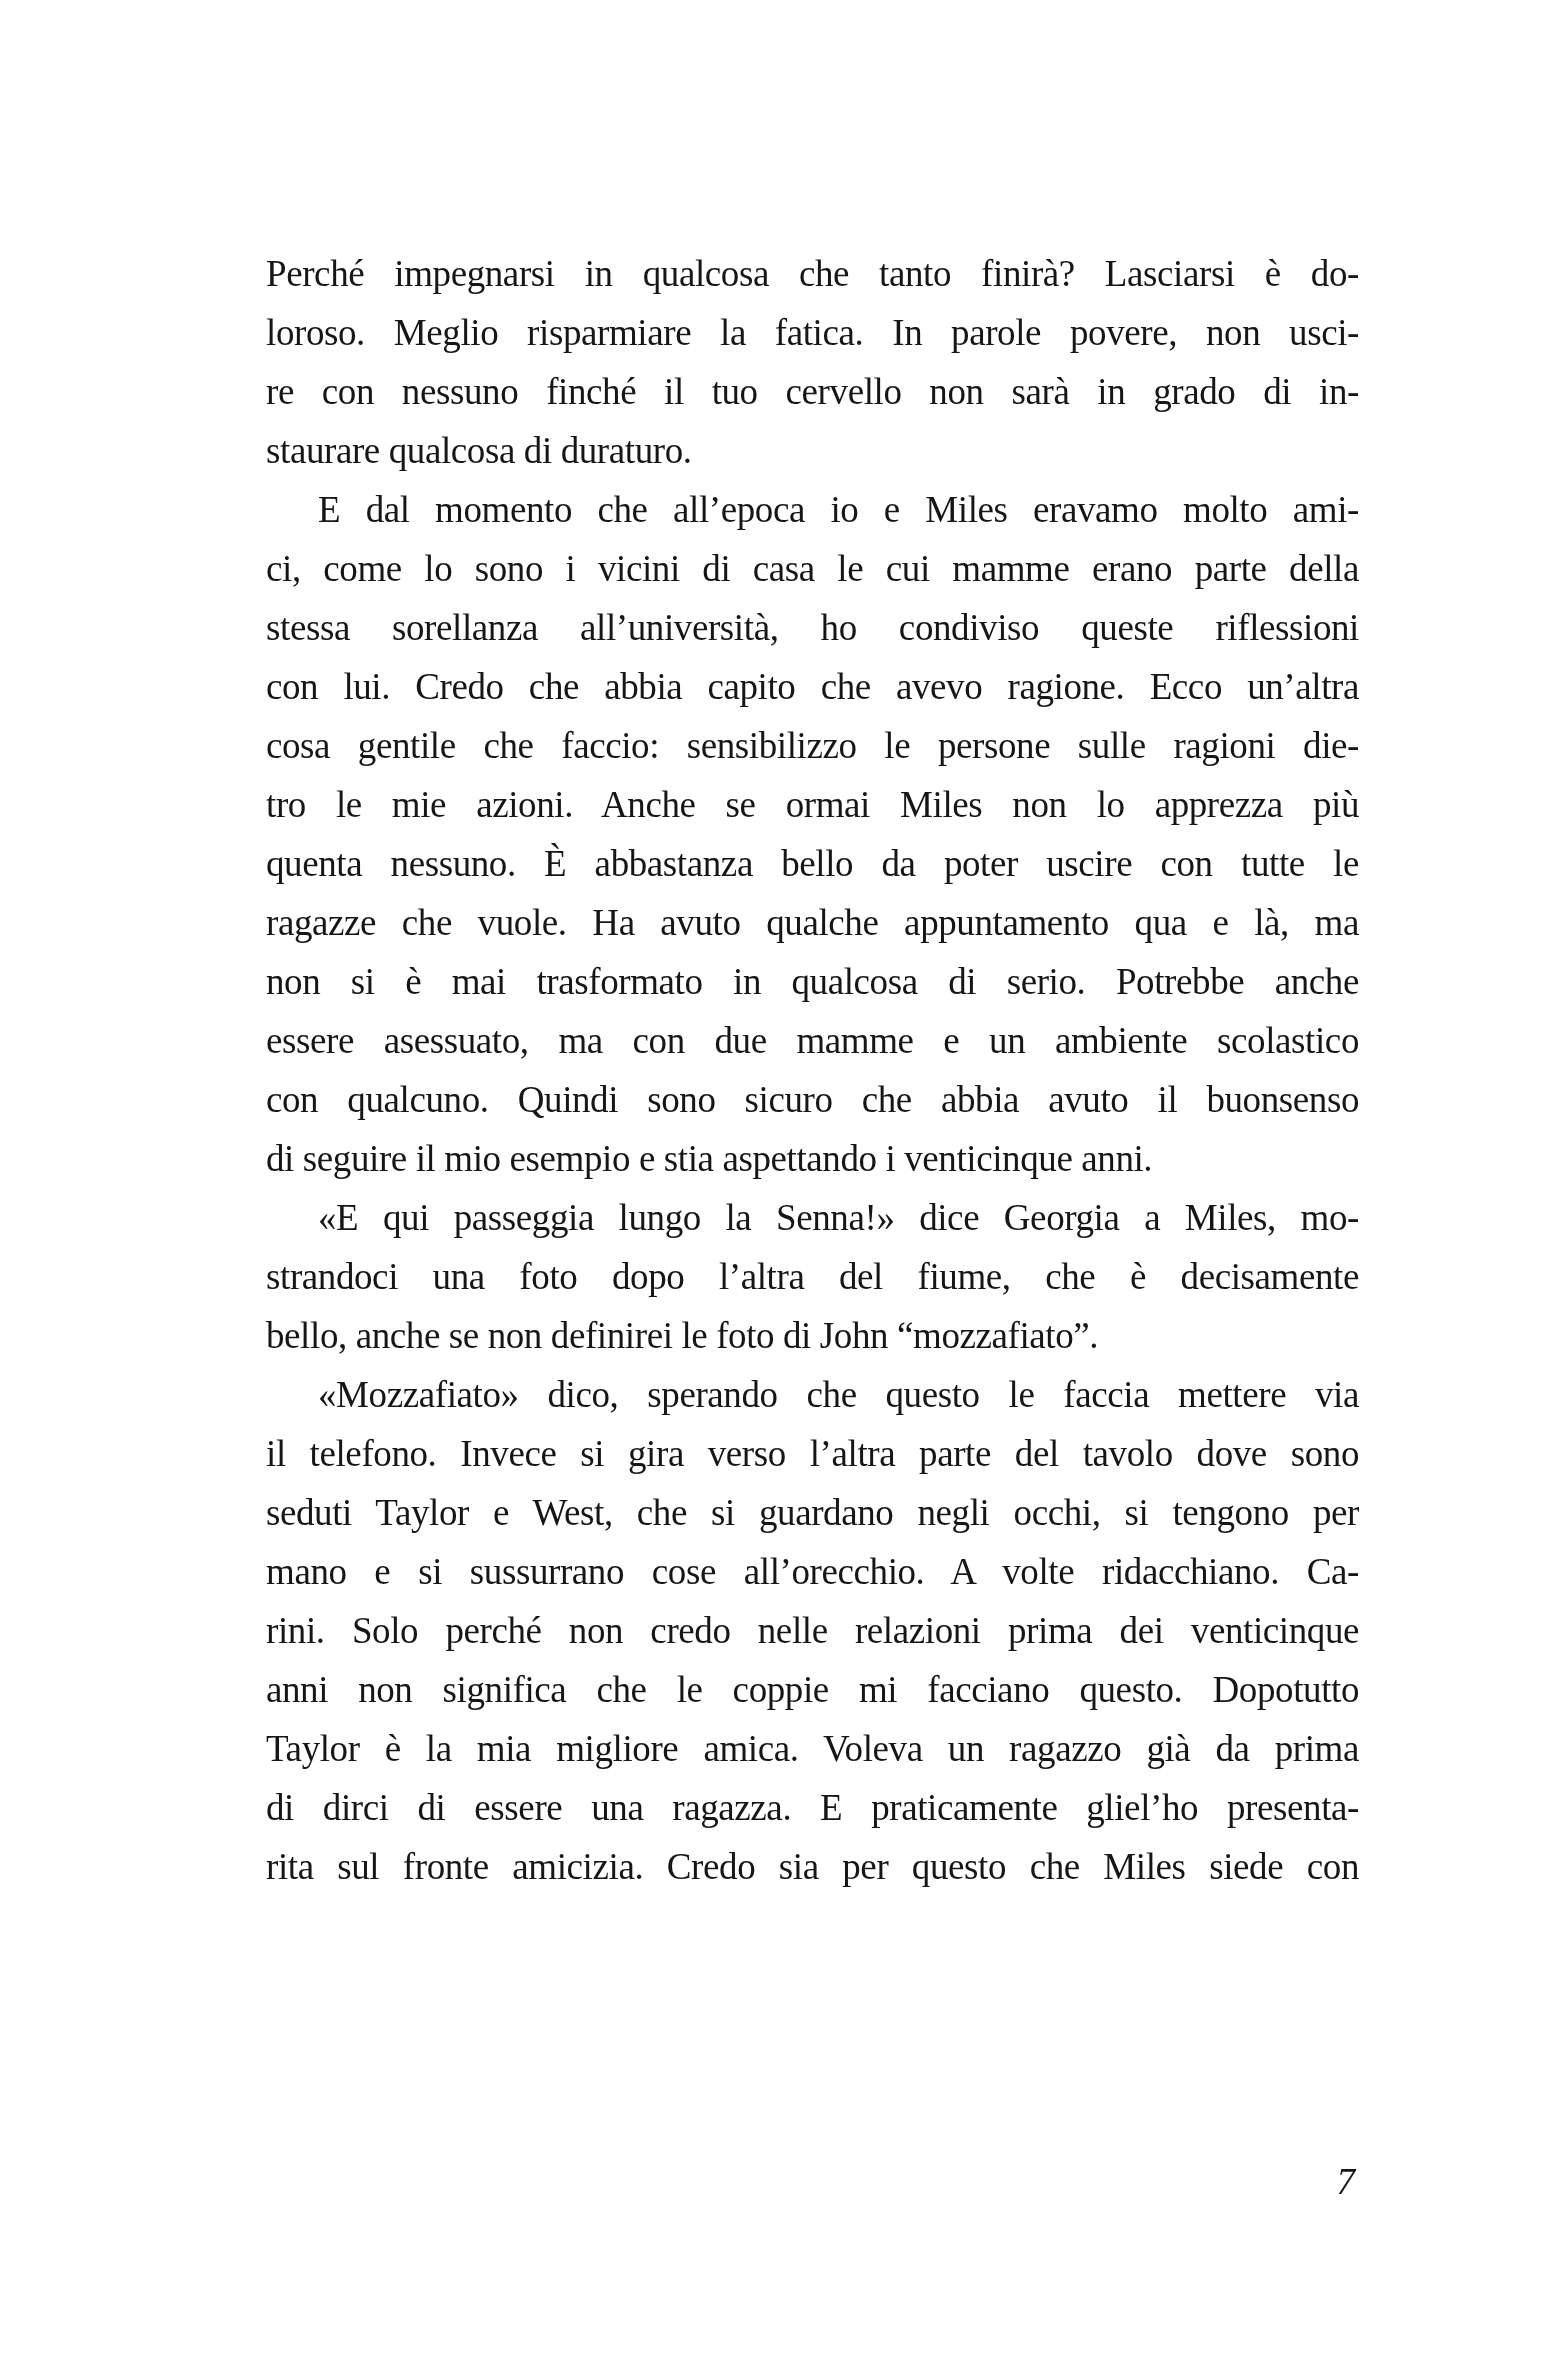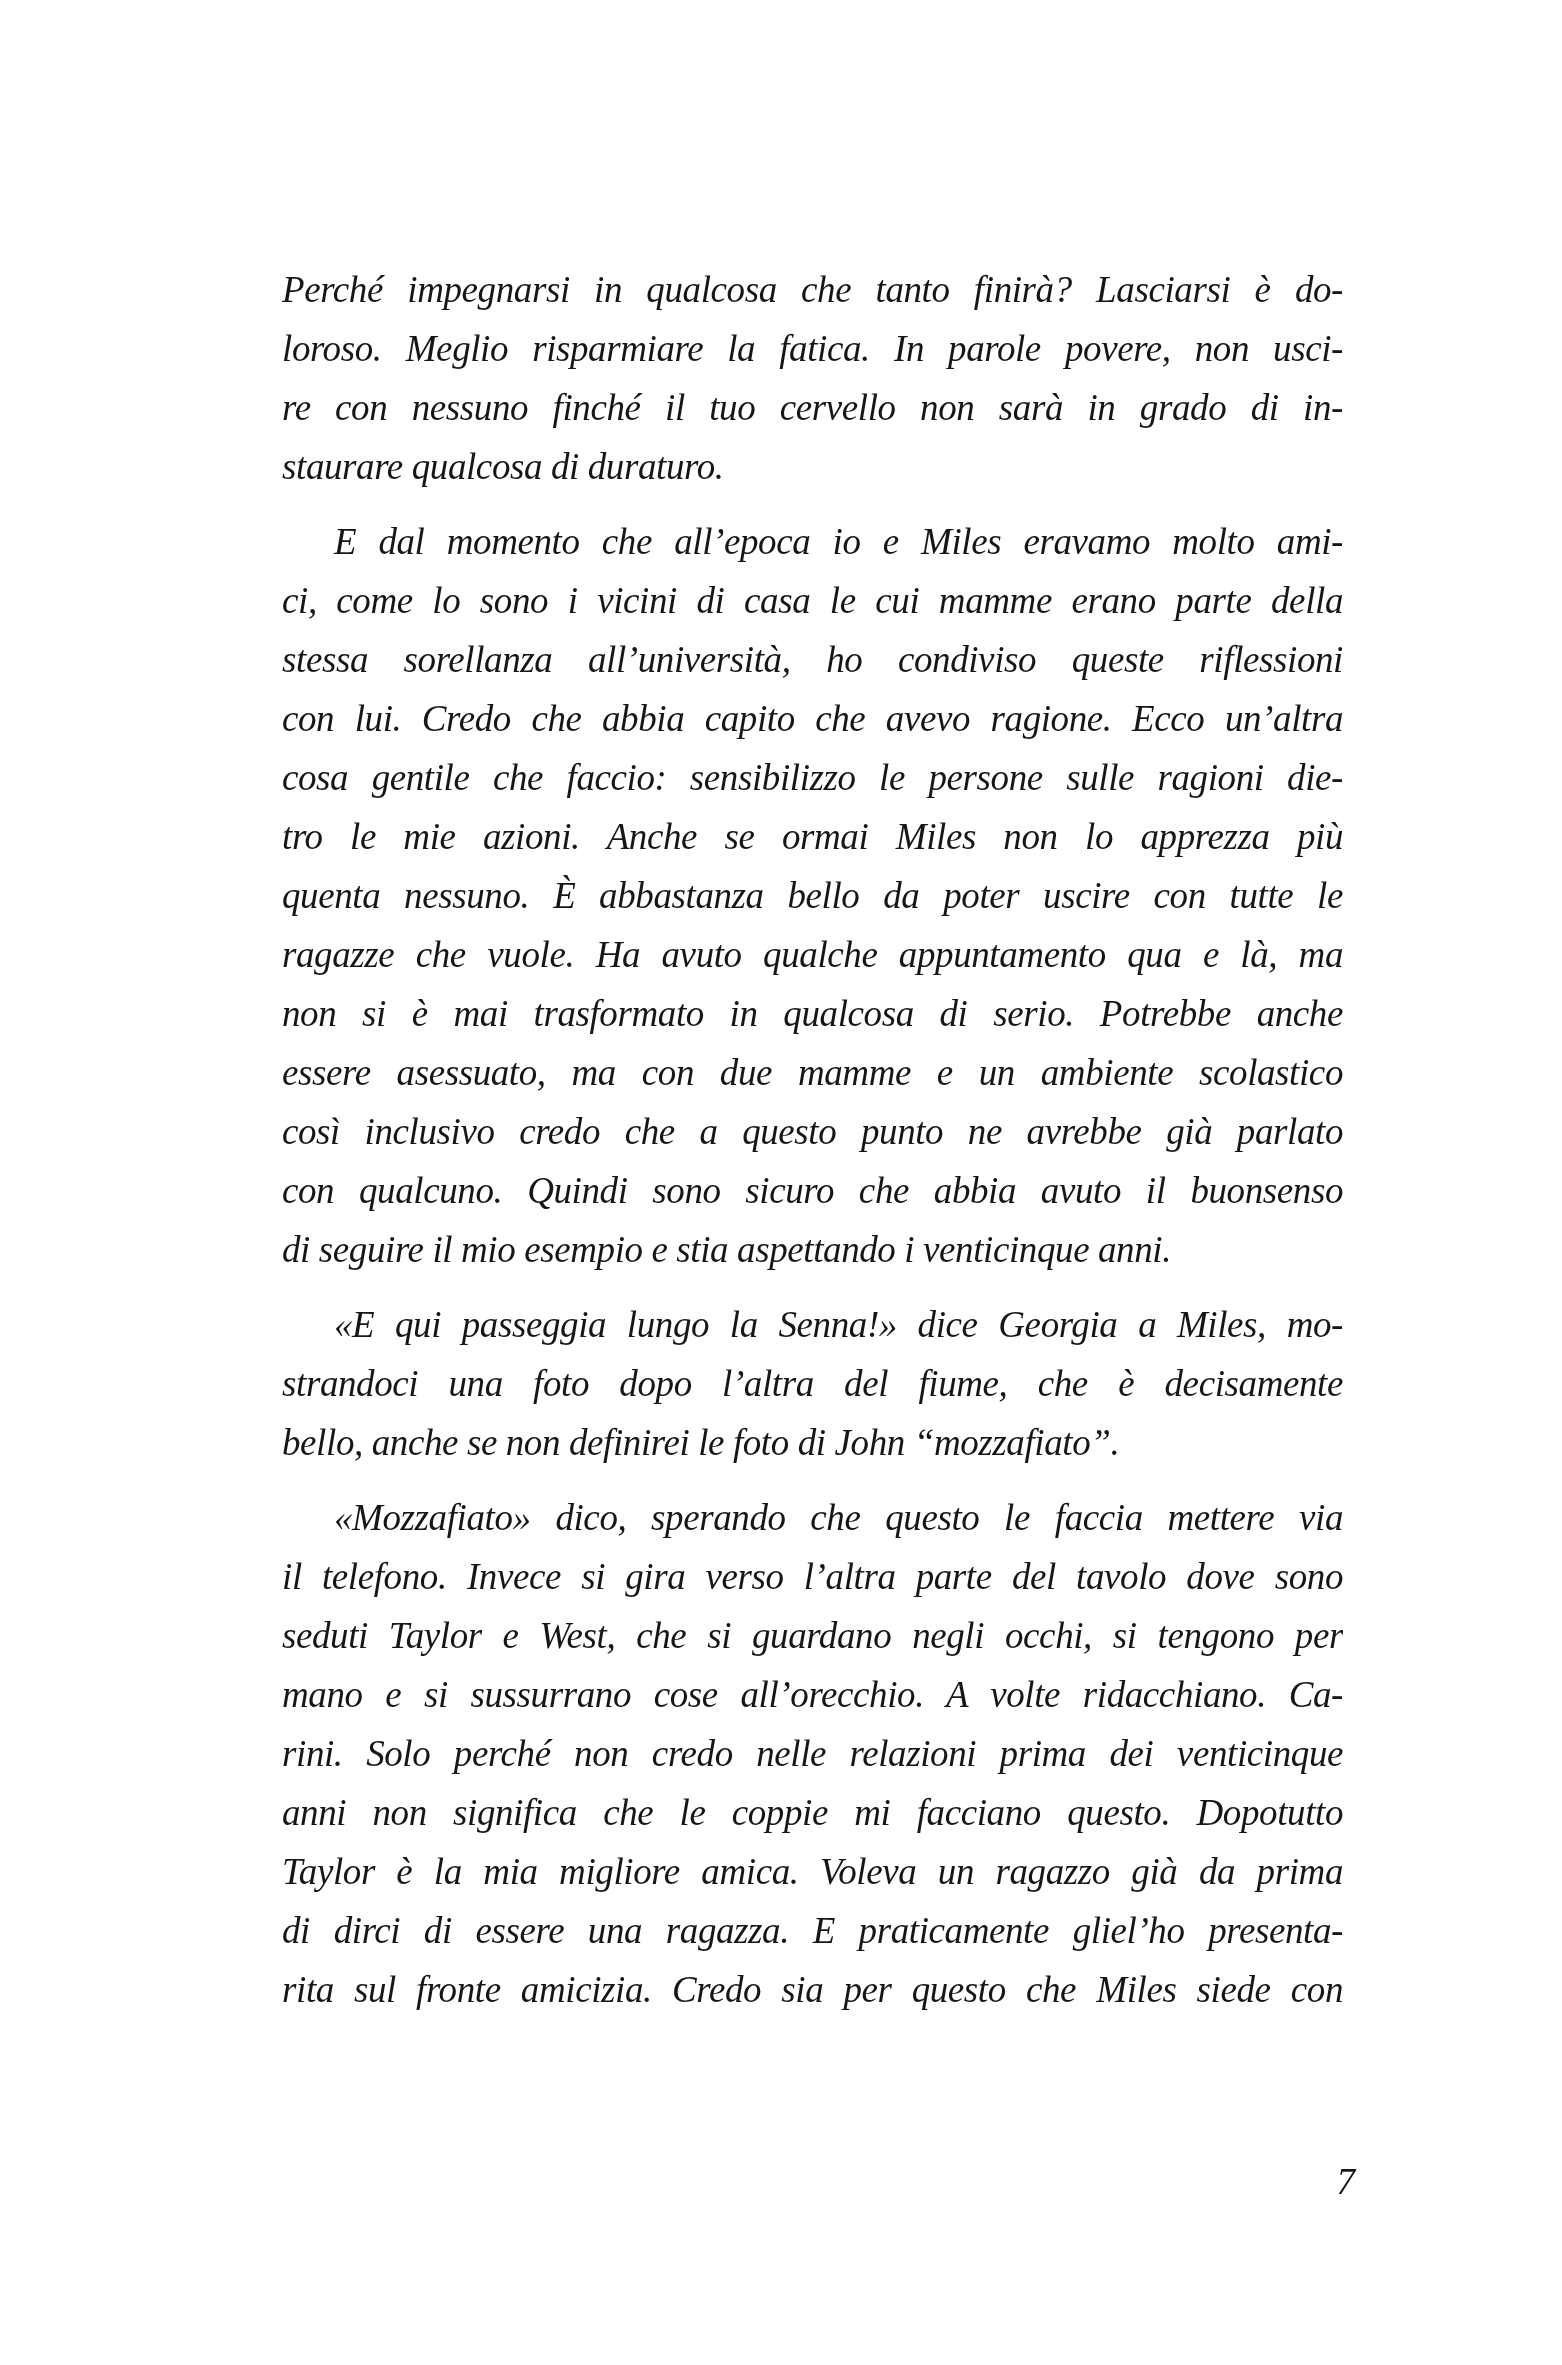--- a/index.html
+++ b/index.html
@@ -20,23 +20,22 @@
     position: absolute;
     left: 266px;
     top: 244px;
     width: 1093px;
     font-size: 37px;
     line-height: 59px;
     letter-spacing: -0.4px;
     color: #161616;
   }
   .paragraph {
-    margin: 16px;
+    margin: 0;
     padding: 0;
-    font-style: italic;
   }
   .line {
     height: 59px;
     overflow: hidden;
     text-align: justify;
     text-align-last: justify;
   }
   .line.para-end {
     text-align-last: left;
   }
@@ -69,21 +68,20 @@
         <div class="line indent">E dal momento che all’epoca io e Miles eravamo molto ami-</div>
         <div class="line">ci, come lo sono i vicini di casa le cui mamme erano parte della</div>
         <div class="line">stessa sorellanza all’università, ho condiviso queste riflessioni</div>
         <div class="line">con lui. Credo che abbia capito che avevo ragione. Ecco un’altra</div>
         <div class="line">cosa gentile che faccio: sensibilizzo le persone sulle ragioni die-</div>
         <div class="line">tro le mie azioni. Anche se ormai Miles non lo apprezza più</div>
         <div class="line">quenta nessuno. È abbastanza bello da poter uscire con tutte le</div>
         <div class="line">ragazze che vuole. Ha avuto qualche appuntamento qua e là, ma</div>
         <div class="line">non si è mai trasformato in qualcosa di serio. Potrebbe anche</div>
         <div class="line">essere asessuato, ma con due mamme e un ambiente scolastico</div>
-        <div class="line">così inclusivo credo che a questo punto ne avrebbe già parlato</div>
         <div class="line">con qualcuno. Quindi sono sicuro che abbia avuto il buonsenso</div>
         <div class="line para-end">di seguire il mio esempio e stia aspettando i venticinque anni.</div>
       </div>
       <div class="paragraph">
         <div class="line indent">«E qui passeggia lungo la Senna!» dice Georgia a Miles, mo-</div>
         <div class="line">strandoci una foto dopo l’altra del fiume, che è decisamente</div>
         <div class="line para-end">bello, anche se non definirei le foto di John “mozzafiato”.</div>
       </div>
       <div class="paragraph">
         <div class="line indent">«Mozzafiato» dico, sperando che questo le faccia mettere via</div>

